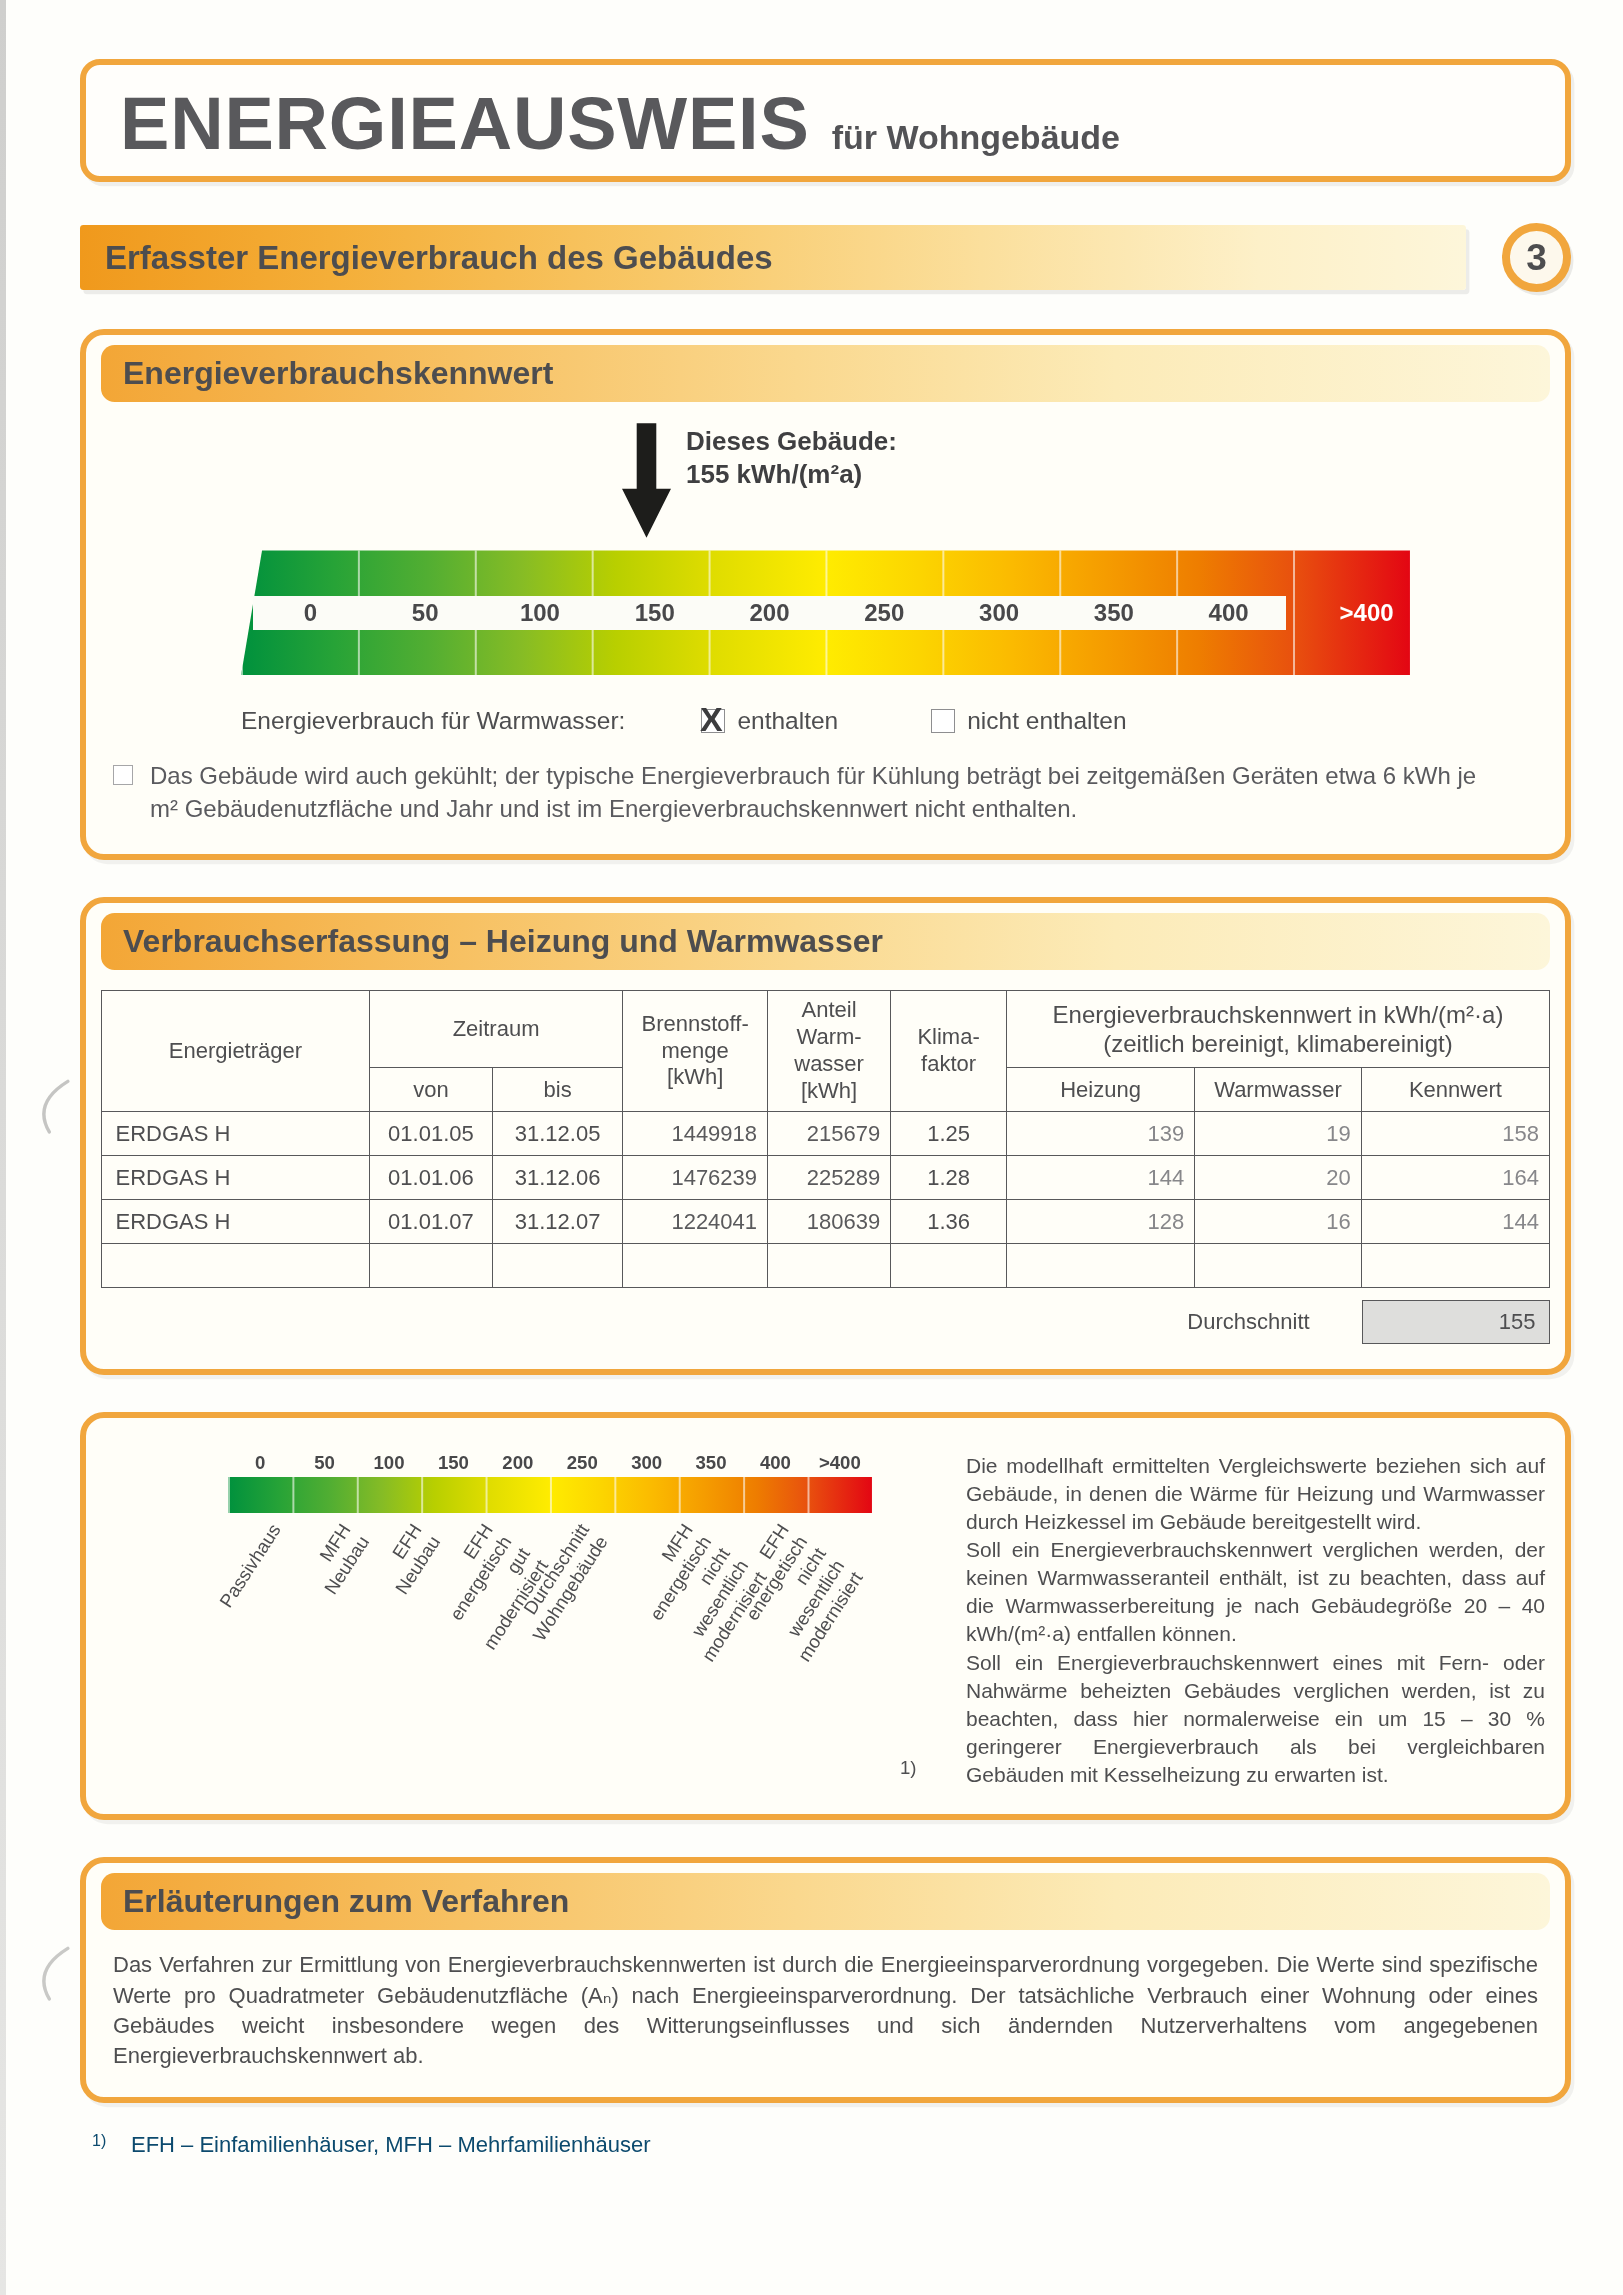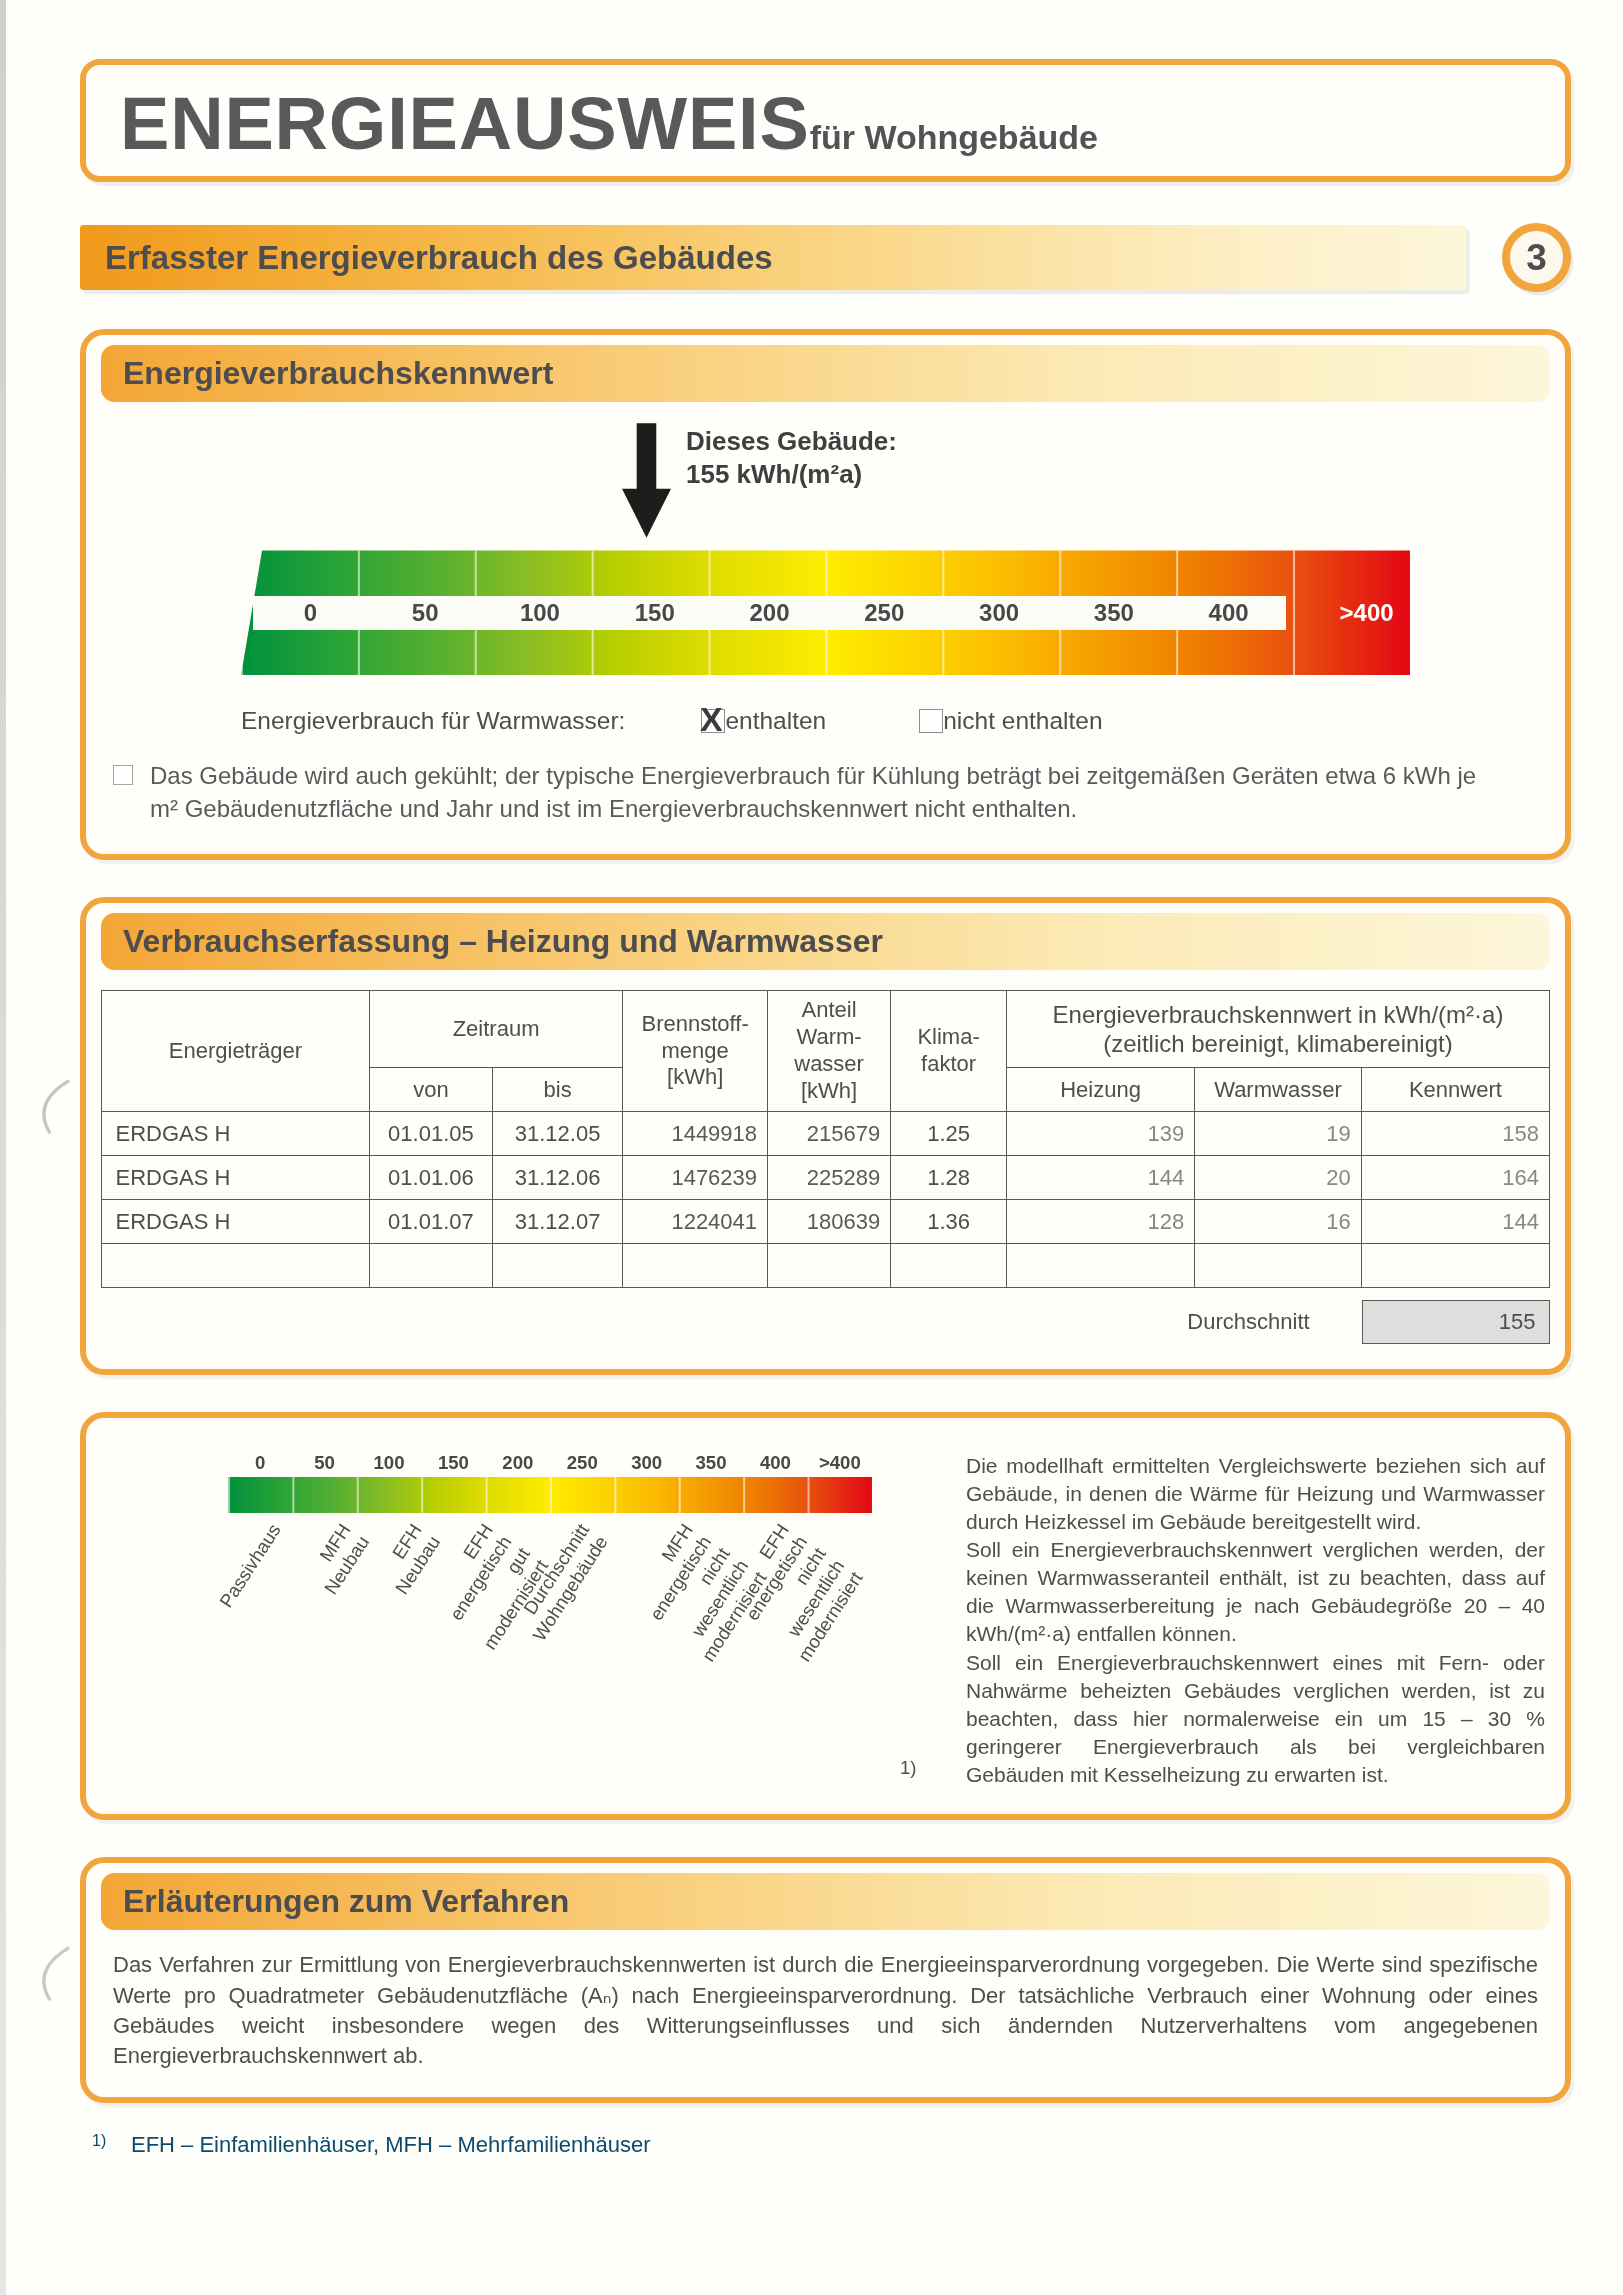--- a/index.html
+++ b/index.html
@@ -22,21 +22,21 @@
   }
   .scan-mark {
     position: absolute; left: 34px; width: 39px; height: 59px; opacity: .8;
   }
 
   
   .header-box {
     border: 6px solid #f1a63d; border-radius: 20px; background: #fffefb;
     padding: 22px 34px 15px; box-shadow: 3.4px 4.2px 0 rgba(0,0,0,.06);
   }
-  .title-row { display: flex; align-items: baseline; }
+  .title-row { display: flex; align-items: baseline; gap: 22px; }
   .main-title { font-size: 74px; font-weight: bold; color: #59595c; letter-spacing: 0.8px; line-height: 1; }
   .sub-title { font-size: 34px; font-weight: bold; color: #535356; }
   .law-note { font-size: 24px; margin-top: 12px; color: #59595c; }
 
   
   .banner-row { display: flex; align-items: center; margin-top: 41px; gap: 36px; }
   .banner {
     flex: 1;
     background: linear-gradient(90deg, #f0991c 0%, #f4ae38 18%, #f8c868 42%, #fbdf9c 65%, #fdf0c8 85%, #fdf6da 100%);
     padding: 13.5px 25px; font-size: 33px; font-weight: bold; color: #4d4d4f;
@@ -86,21 +86,21 @@
     font-size: 24px; font-weight: bold; color: #ffffff;
   }
 
   .ww-row { display: flex; align-items: center; margin: 32px 0 0 140px; font-size: 24.5px; color: #4e4e50; }
   .ww-row .ww-label { margin-right: 76px; }
   .cb {
     width: 24px; height: 24px; border: 1.7px solid #8e8e90; display: inline-block;
     position: relative; background: #fff; flex: 0 0 auto;
   }
   .cb .x { position: absolute; left: -2.5px; top: -10px; font-size: 34px; font-weight: bold; color: #3c3c3e; }
-  .opt-label { }
+  .opt-label { margin-left: 12px; }
   .opt-gap { width: 93px; }
 
   .cool-row { display: flex; gap: 17px; margin: 25px 0 3.4px 12px; font-size: 24px; color: #5a5a5e; }
   .cool-row .cb { width: 20px; height: 20px; margin-top: 5px; border-color: #a6a6a8; }
   .cool-row p { line-height: 1.35; max-width: 1336px; }
 
   
   .vtable { width: 100%; border-collapse: collapse; table-layout: fixed; margin-top: 20px; color: #4e4e50; }
   .vtable th {
     border: 1.7px solid #58585a; font-weight: normal; font-size: 22px; text-align: center;

